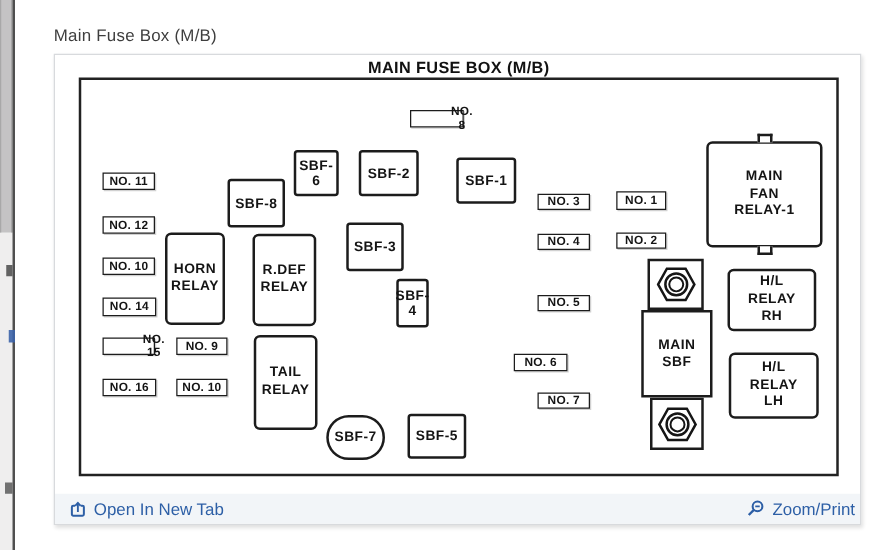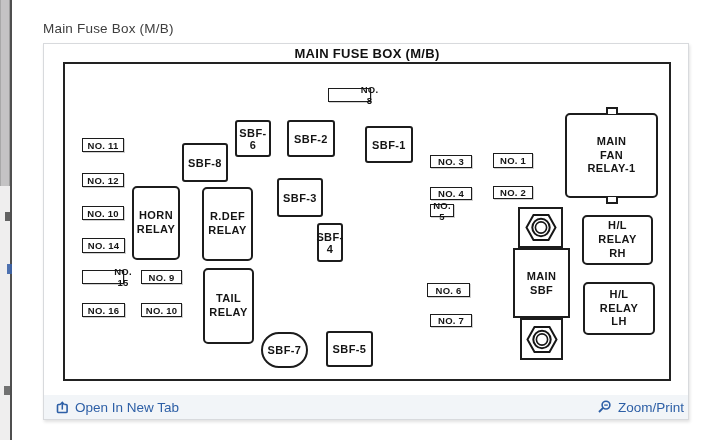--- a/index.html
+++ b/index.html
@@ -66,22 +66,22 @@
       <div class="ditem no" style="left: 82px; top: 206px; width: 42px; height: 14px;">NO. 10</div>
       <div class="ditem no" style="left: 82px; top: 238px; width: 43px; height: 15px; text-align: center;">NO. 14</div>
       <div class="ditem no" style="left: 82px; top: 270px; width: 42px; height: 14px; padding-left: 40px;">NO. 15</div>
       <div class="ditem no" style="left: 82px; top: 303px; width: 43px; height: 14px;">NO. 16</div>
       <div class="ditem no" style="left: 141px; top: 270px; width: 41px; height: 14px;">NO. 9</div>
       <div class="ditem no" style="left: 141px; top: 303px; width: 41px; height: 14px;">NO. 10</div>
       <div class="ditem no" style="left: 430px; top: 155px; width: 42px; height: 13px;">NO. 3</div>
       <div class="ditem no" style="left: 493px; top: 153px; width: 40px; height: 15px;">NO. 1</div>
       <div class="ditem no" style="left: 430px; top: 187px; width: 42px; height: 13px;">NO. 4</div>
       <div class="ditem no" style="left: 493px; top: 186px; width: 40px; height: 13px;">NO. 2</div>
-      <div class="ditem no" style="left: 430px; top: 204px; width: 24px; height: 13px;">NO. 5</div>
-      <div class="ditem no" style="left: 427px; top: 283px; width: 43px; height: 14px; text-align: right;">NO. 6</div>
+      <div class="ditem no" style="left: 430px; top: 236px; width: 42px; height: 13px;">NO. 5</div>
+      <div class="ditem no" style="left: 411px; top: 283px; width: 43px; height: 14px; text-align: right;">NO. 6</div>
       <div class="ditem no" style="left: 430px; top: 314px; width: 42px; height: 13px;">NO. 7</div>
       <div class="ditem sbf" style="left: 235px; top: 120px; width: 36px; height: 37px;">SBF-6</div>
       <div class="ditem sbf" style="left: 287px; top: 120px; width: 48px; height: 37px;">SBF-2</div>
       <div class="ditem sbf" style="left: 365px; top: 126px; width: 48px; height: 37px;">SBF-1</div>
       <div class="ditem sbf" style="left: 182px; top: 143px; width: 46px; height: 39px;">SBF-8</div>
       <div class="ditem sbf" style="left: 277px; top: 178px; width: 46px; height: 39px;">SBF-3</div>
       <div class="ditem sbf" style="left: 317px; top: 223px; width: 26px; height: 39px;">SBF-4</div>
       <div class="ditem sbf" style="left: 261px; top: 332px; width: 47px; height: 36px; border-radius: 18px;">SBF-7</div>
       <div class="ditem sbf" style="left: 326px; top: 331px; width: 47px; height: 36px;">SBF-5</div>
       <div class="ditem relay" style="left: 132px; top: 186px; width: 48px; height: 74px;">HORN

